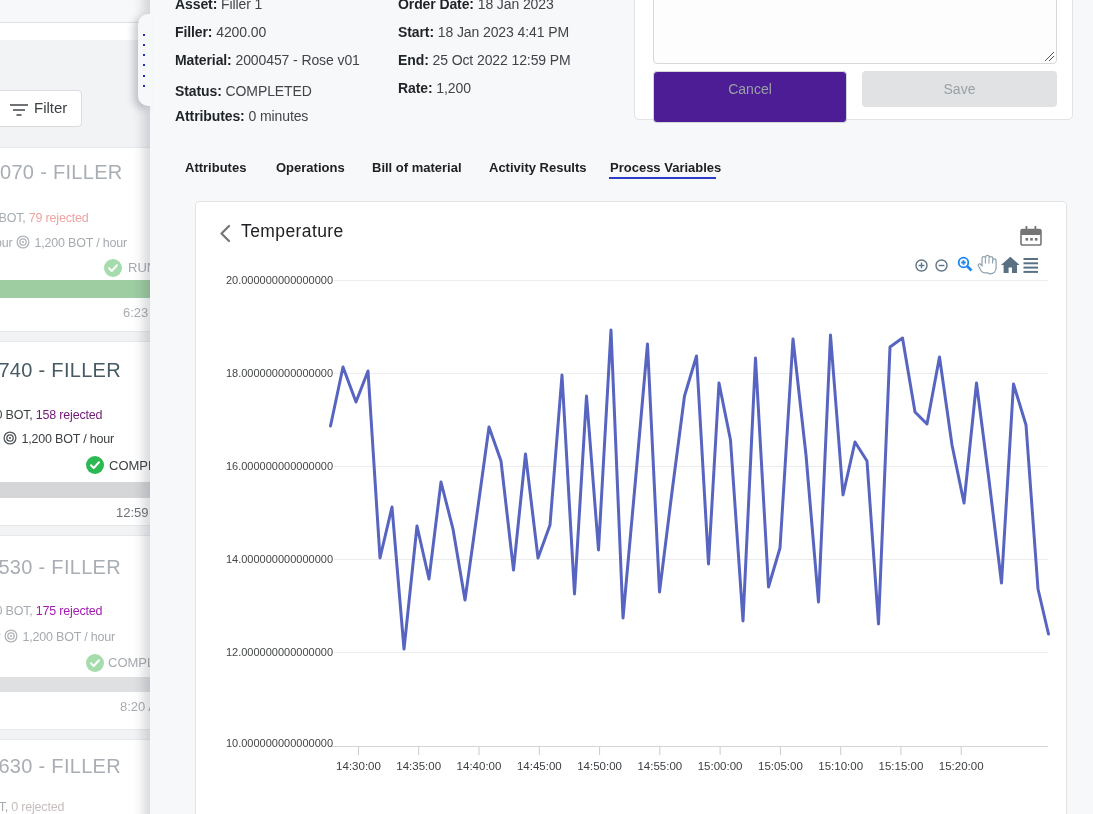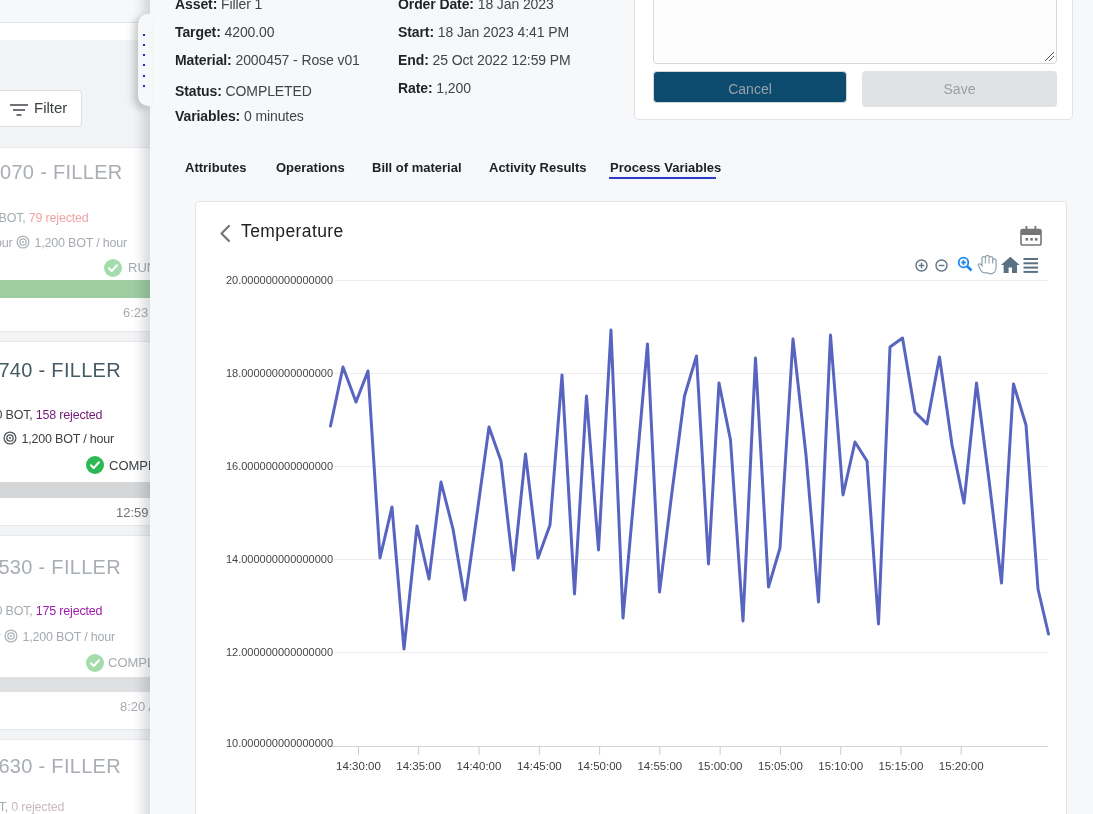--- a/index.html
+++ b/index.html
@@ -24,21 +24,21 @@
   
   #panel { position:absolute; left:150px; top:-20px; width:943px; height:860px; background:#f7f8fa; box-shadow:-7px 0 10px rgba(50,55,70,0.18); }
   #handle { position:absolute; left:138px; top:14px; width:14px; height:92px; background:#f7f8fa; border-radius:10px 0 0 10px; box-shadow:-5px 3px 7px rgba(50,55,70,0.22); }
   #handle i { position:absolute; left:5.3px; width:2px; height:2px; background:#2028c4; }
   
   .fl { position:absolute; font-size:14px; letter-spacing:-0.1px; color:#414549; white-space:nowrap; }
   .fl b { color:#1f2327; }
   
   #cbox { position:absolute; left:634px; top:-40px; width:439px; height:160px; background:#fff; border:1px solid #e2e3e6; border-radius:5px; }
   #ctext { position:absolute; left:653px; top:-30px; width:404px; height:94px; background:#fdfdfe; border:1px solid #d6d8db; border-radius:4px; }
-  #btn-cancel { position:absolute; left:653px; top:71px; width:194px; height:32px; background:#0c4a6e; border:1px solid #d4d6d9; border-radius:4px; color:#9aa0a6; font-size:14px; text-align:center; line-height:34px; }
+  #btn-cancel { position:absolute; left:653px; top:71px; width:194px; height:52px; background:#4c1d95; border:1px solid #d4d6d9; border-radius:4px; color:#9aa0a6; font-size:14px; text-align:center; line-height:34px; }
   #btn-save { position:absolute; left:862px; top:71px; width:195px; height:36px; background:#e1e2e4; border-radius:4px; color:#9aa0a6; font-size:14px; text-align:center; line-height:36px; }
   
   .tab { position:absolute; top:160px; font-size:13px; font-weight:bold; color:#202124; white-space:nowrap; }
   #tabline { position:absolute; left:609px; top:177px; width:107px; height:2px; background:#2d3cc8; }
   
   #chartcard { position:absolute; left:195px; top:201px; width:872px; height:620px; background:#fff; border:1px solid #e3e4e6; border-radius:4px; }
 </style>
 </head>
 <body>
 <div id="sidebar">
@@ -118,24 +118,24 @@
 <div id="handle">
   <i style="top:20px"></i>
     <i style="top:30px"></i>
     <i style="top:40px"></i>
     <i style="top:50px"></i>
     <i style="top:61px"></i>
     <i style="top:71px"></i>
 </div>
 
 <div class="fl" style="left:175px; top:-4px"><b>Asset:</b> Filler 1</div>
-<div class="fl" style="left:175px; top:24px"><b>Target:</b> 4200.00</div>
+<div class="fl" style="left:175px; top:24px"><b>Filler:</b> 4200.00</div>
 <div class="fl" style="left:175px; top:52px"><b>Material:</b> 2000457 - Rose v01</div>
 <div class="fl" style="left:175px; top:83px"><b>Status:</b> COMPLETED</div>
-<div class="fl" style="left:175px; top:108px"><b>Variables:</b> 0 minutes</div>
+<div class="fl" style="left:175px; top:108px"><b>Attributes:</b> 0 minutes</div>
 <div class="fl" style="left:398px; top:-4px"><b>Order Date:</b> 18 Jan 2023</div>
 <div class="fl" style="left:398px; top:24px"><b>Start:</b> 18 Jan 2023 4:41 PM</div>
 <div class="fl" style="left:398px; top:52px"><b>End:</b> 25 Oct 2022 12:59 PM</div>
 <div class="fl" style="left:398px; top:80px"><b>Rate:</b> 1,200</div>
 
 <div id="cbox"></div>
 <div id="ctext">
     <svg style="position:absolute; right:1px; bottom:1px" width="12" height="12" viewBox="0 0 12 12">
       <g stroke="#555" stroke-width="1">
         <line x1="2" y1="11" x2="11" y2="2"></line>

